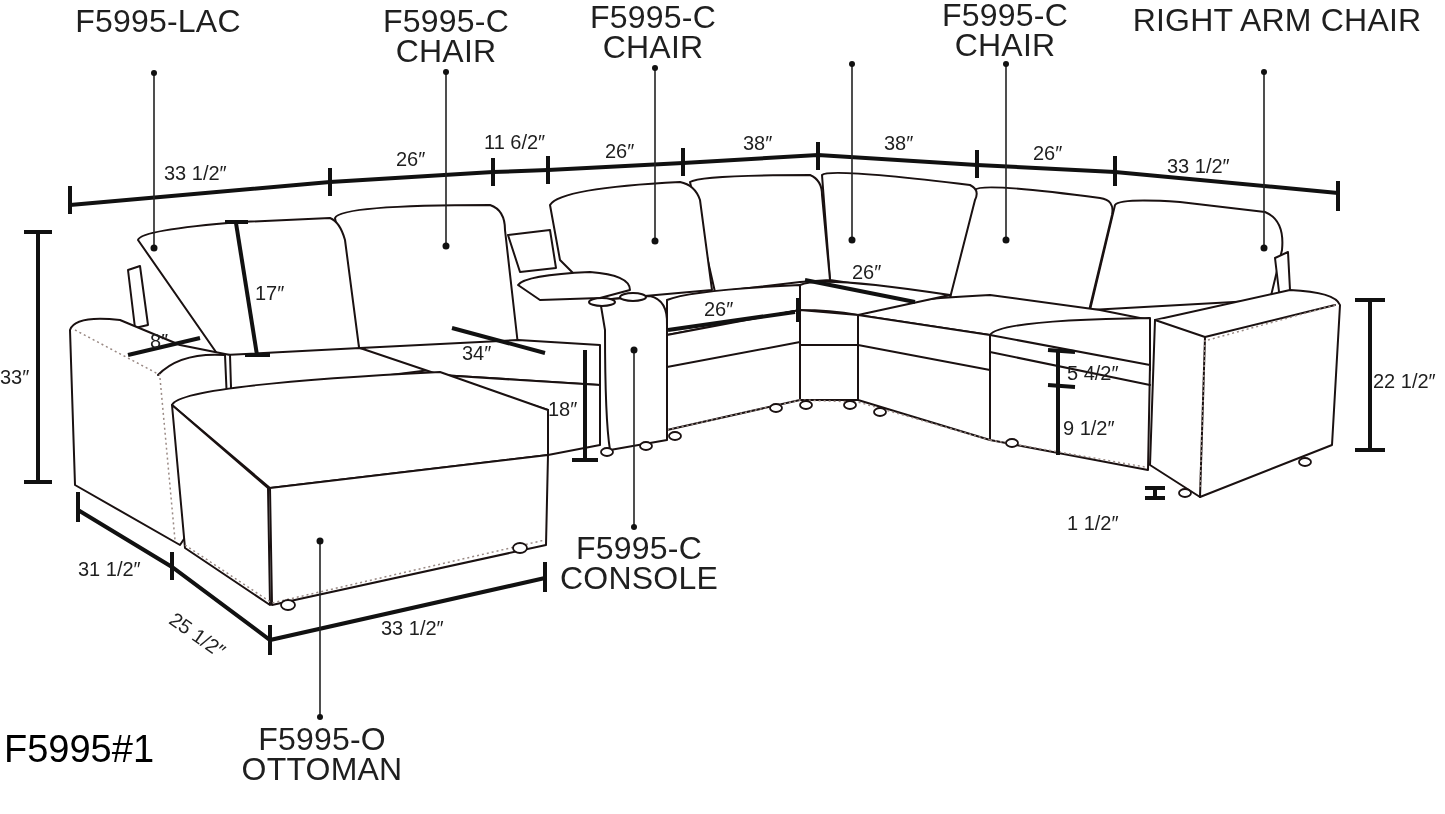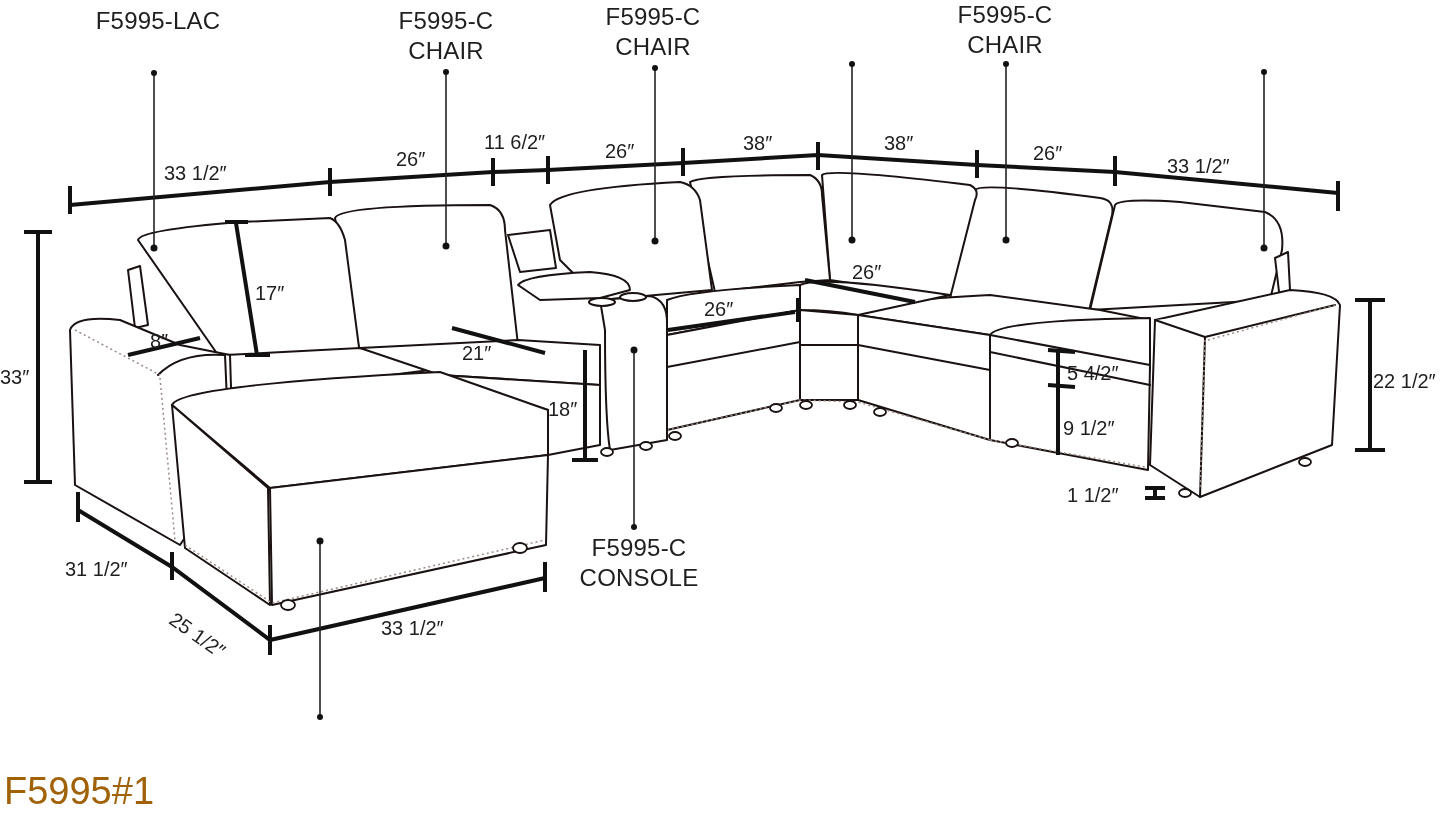--- a/index.html
+++ b/index.html
@@ -1,22 +1,22 @@
 <!DOCTYPE html>
 <html><head>
 <meta charset="utf-8">
 <style>
   html, body { margin:0; padding:0; background:#ffffff; }
   body { width:1445px; height:814px; position:relative; overflow:hidden;
          font-family:"Liberation Sans", sans-serif; color:#222; }
   #stage { position:absolute; left:0; top:0; width:1445px; height:814px; }
-  .lbl { position:absolute; text-align:center; font-size:24px; line-height:30px;
+  .lbl { position:absolute; text-align:center; font-size:32px; line-height:30px;
          color:#1f1f1f; white-space:nowrap; transform:translateX(-50%); letter-spacing:0.2px; }
   .dim { position:absolute; font-size:20px; color:#1f1f1f; white-space:nowrap; }
-  .code { position:absolute; left:4px; top:770px; font-size:38px; color:#a16207; }
+  .code { position:absolute; left:4px; top:728px; font-size:38px; color:#000000; }
   svg { position:absolute; left:0; top:0; }
   .o { fill:#fff; stroke:#1a1111; stroke-width:2; stroke-linejoin:round; stroke-linecap:round; }
   .ln { fill:none; stroke:#1a1111; stroke-width:2; stroke-linecap:round; }
   .dl { fill:none; stroke:#111; stroke-width:4; stroke-linecap:butt; }
   .lead { fill:none; stroke:#222; stroke-width:1.6; }
   .dot { fill:#111; }
   .stud { fill:none; stroke:#9a8a85; stroke-width:1.5; stroke-dasharray:2 3; }
   .foot { fill:#fff; stroke:#1a1111; stroke-width:1.8; }
 </style>
 </head>
@@ -178,45 +178,50 @@
 </div>
 <div class="lbl" style="left:653px;top:2px">
   <div>F5995-C</div>
   <div>CHAIR</div>
 </div>
 <div class="lbl" style="left:1005px;top:0px">
   <div>F5995-C</div>
   <div>CHAIR</div>
 </div>
 <div class="lbl" style="left:1277px;top:5px">
+  <div>RIGHT ARM CHAIR</div>
 </div>
 <div class="lbl" style="left:639px;top:533px">
   <div>F5995-C</div>
   <div>CONSOLE</div>
+</div>
+<div class="lbl" style="left:322px;top:724px">
+  <div>F5995-O</div>
+  <div>OTTOMAN</div>
 </div>
 
 <div class="dim" style="left:164px;top:162px">33 1/2″</div>
 <div class="dim" style="left:396px;top:148px">26″</div>
 <div class="dim" style="left:484px;top:131px">11 6/2″</div>
 <div class="dim" style="left:605px;top:140px">26″</div>
 <div class="dim" style="left:743px;top:132px">38″</div>
 <div class="dim" style="left:884px;top:132px">38″</div>
 <div class="dim" style="left:1033px;top:142px">26″</div>
 <div class="dim" style="left:1167px;top:155px">33 1/2″</div>
 
 <div class="dim" style="left:0px;top:366px">33″</div>
 <div class="dim" style="left:255px;top:282px">17″</div>
 <div class="dim" style="left:150px;top:330px">8″</div>
-<div class="dim" style="left:462px;top:342px">21″</div>
+<div class="dim" style="left:462px;top:342px">34″</div>
 <div class="dim" style="left:548px;top:398px">18″</div>
 <div class="dim" style="left:704px;top:298px">26″</div>
 <div class="dim" style="left:852px;top:261px">26″</div>
 <div class="dim" style="left:1067px;top:362px">5 4/2″</div>
 <div class="dim" style="left:1063px;top:417px">9 1/2″</div>
-<div class="dim" style="left:1067px;top:484px">1 1/2″</div>
+<div class="dim" style="left:1067px;top:512px">1 1/2″</div>
 <div class="dim" style="left:1373px;top:370px">22 1/2″</div>
-<div class="dim" style="left:65px;top:558px">31 1/2″</div>
+<div class="dim" style="left:78px;top:558px">31 1/2″</div>
 <div class="dim" style="left:178px;top:608px;transform:rotate(35deg);transform-origin:left top">25 1/2″</div>
 <div class="dim" style="left:381px;top:617px">33 1/2″</div>
 
 <div class="code">F5995#1</div>
 
 </div>
 
 </body></html>

